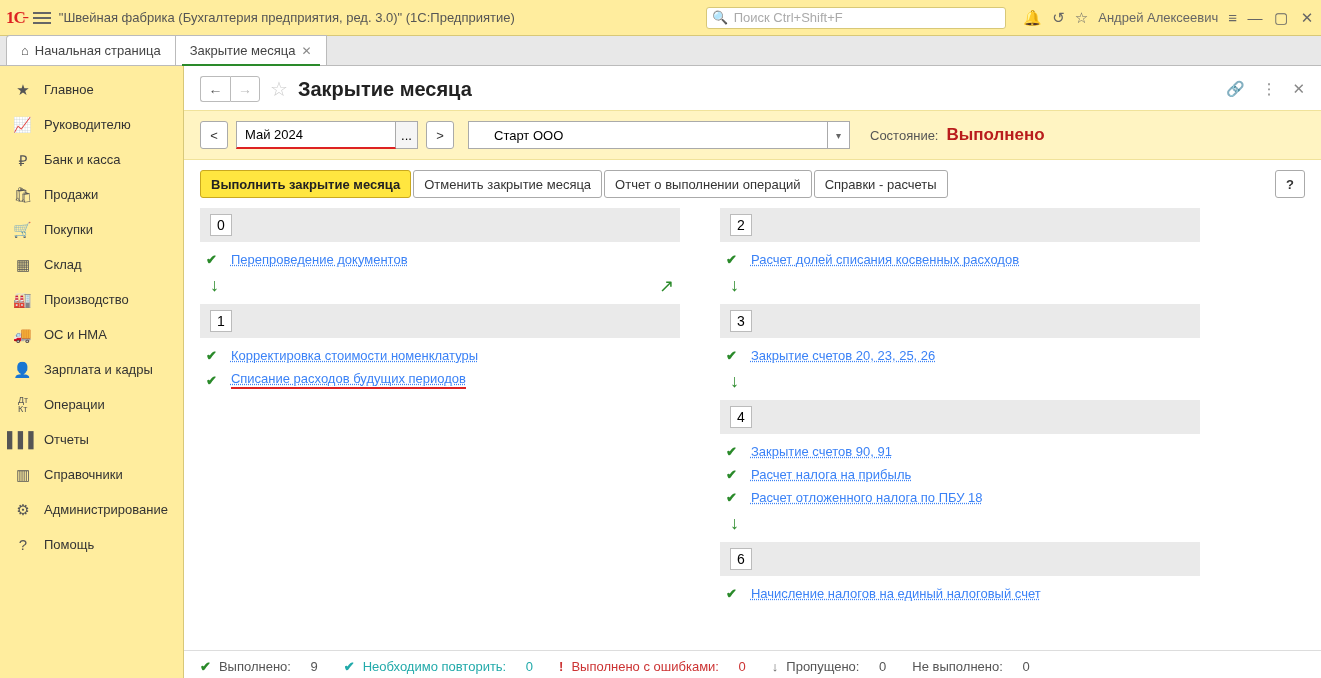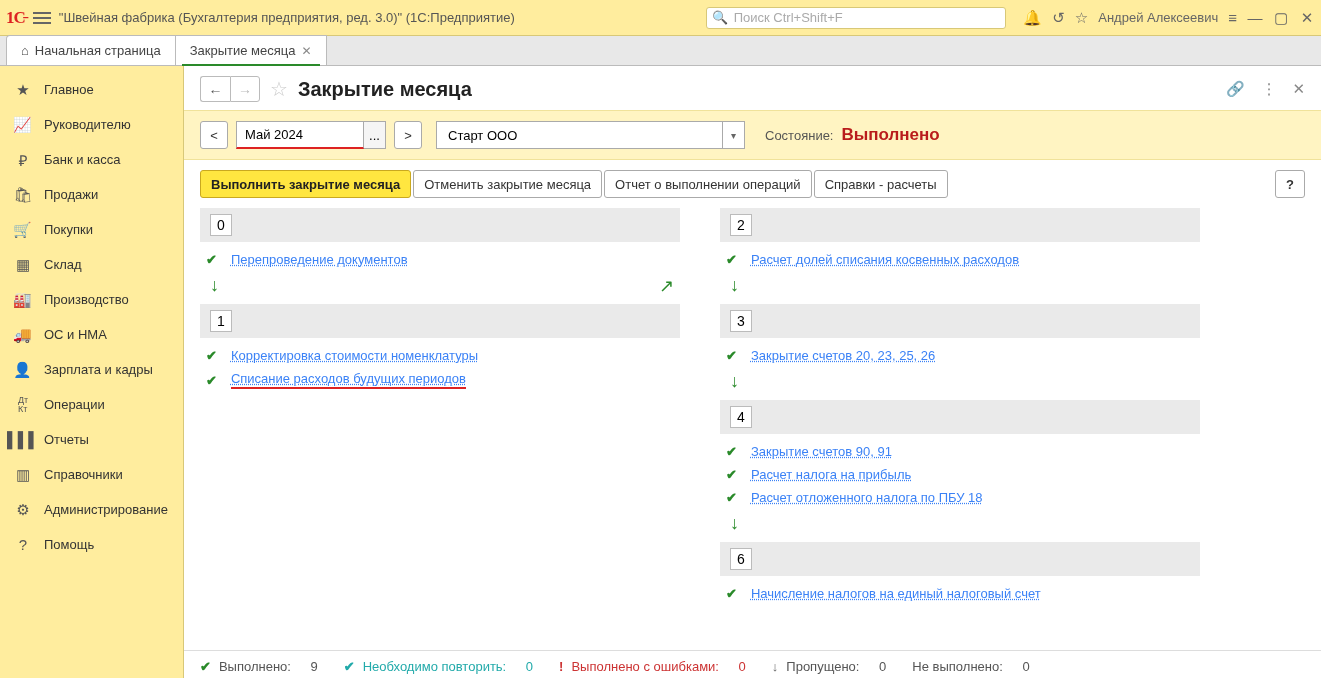--- a/index.html
+++ b/index.html
@@ -34,23 +34,23 @@
 .navbtns .navbtn:first-child { border-right:none; border-radius:3px 0 0 3px; }
 .navbtns .navbtn:last-child { border-radius:0 3px 3px 0; color:#bbb; }
 .star { color:#ccc; font-size:20px; cursor:pointer; }
 .page-title { font-size:20px; font-weight:bold; color:#222; }
 .page-head-icons { margin-left:auto; display:flex; gap:16px; color:#888; }
 .page-head-icons span { cursor:pointer; font-size:15px; }
 
 .yellowbar { background:#fff4c2; border-top:1px solid #f0e29a; border-bottom:1px solid #f0e29a; padding:10px 16px; display:flex; align-items:center; gap:8px; flex-wrap:wrap; }
 .btn { height:28px; border:1px solid #aaa; background:#fff; border-radius:3px; padding:0 10px; display:flex; align-items:center; cursor:pointer; color:#333; }
 .btn.small { width:28px; padding:0; justify-content:center; }
-.period-box { height:28px; border:1px solid #aaa; background:#fff; padding:12px 8px; display:flex; align-items:center; width:128px; border-bottom:2px solid #d22; position:relative;text-align:center; }
+.period-box { height:28px; border:1px solid #aaa; background:#fff; padding:12px 8px; display:flex; align-items:center; width:160px; border-bottom:2px solid #d22; position:relative;text-align:center; }
 .period-ellipsis { width:22px; height:28px; border:1px solid #aaa; border-left:none; background:#f5f5f5; display:flex; align-items:center; justify-content:center; cursor:pointer; }
-.org-box { height:28px; border:1px solid #aaa; background:#fff; padding:0 11px; display:flex; align-items:center; width:287px; }
+.org-box { height:28px; border:1px solid #aaa; background:#fff; padding:0 25px; display:flex; align-items:center; width:360px; }
 .org-drop { width:22px; height:28px; border:1px solid #aaa; border-left:none; background:#fff; display:flex; align-items:center; justify-content:center; cursor:pointer; font-size:10px; color:#666; }
 .status-label { margin-left:12px; color:#555; }
 .status-val { color:#b91c1c; font-weight:bold; font-size:17px; }
 
 .actionbar { padding:10px 16px; display:flex; gap:2px; }
 .btn.primary { background:#ffe640; border-color:#c9a81f; font-weight:bold; color:#222; }
 .btn.help { margin-left:auto; width:30px; justify-content:center; font-weight:bold; }
 
 .cols { flex:1; display:flex; overflow:auto; padding:0 16px 6px; gap:40px; }
 .col { flex:1; max-width:480px; }

